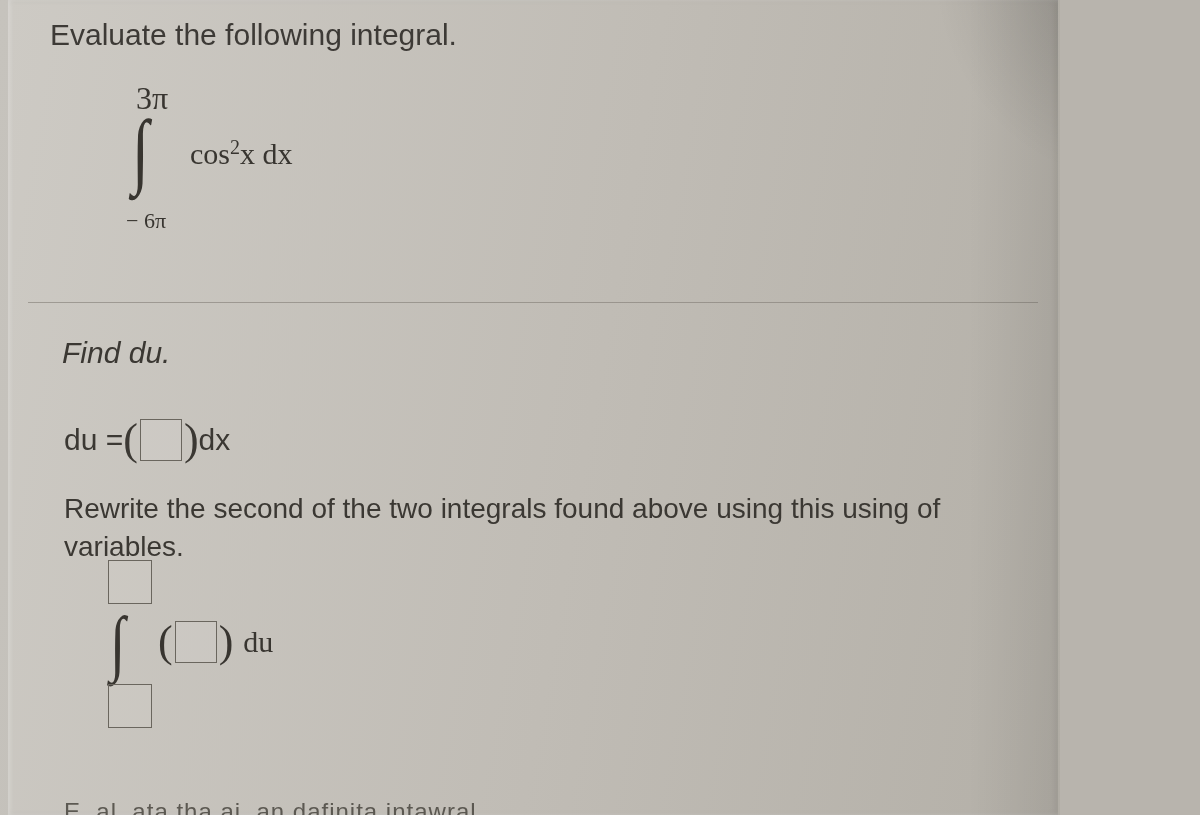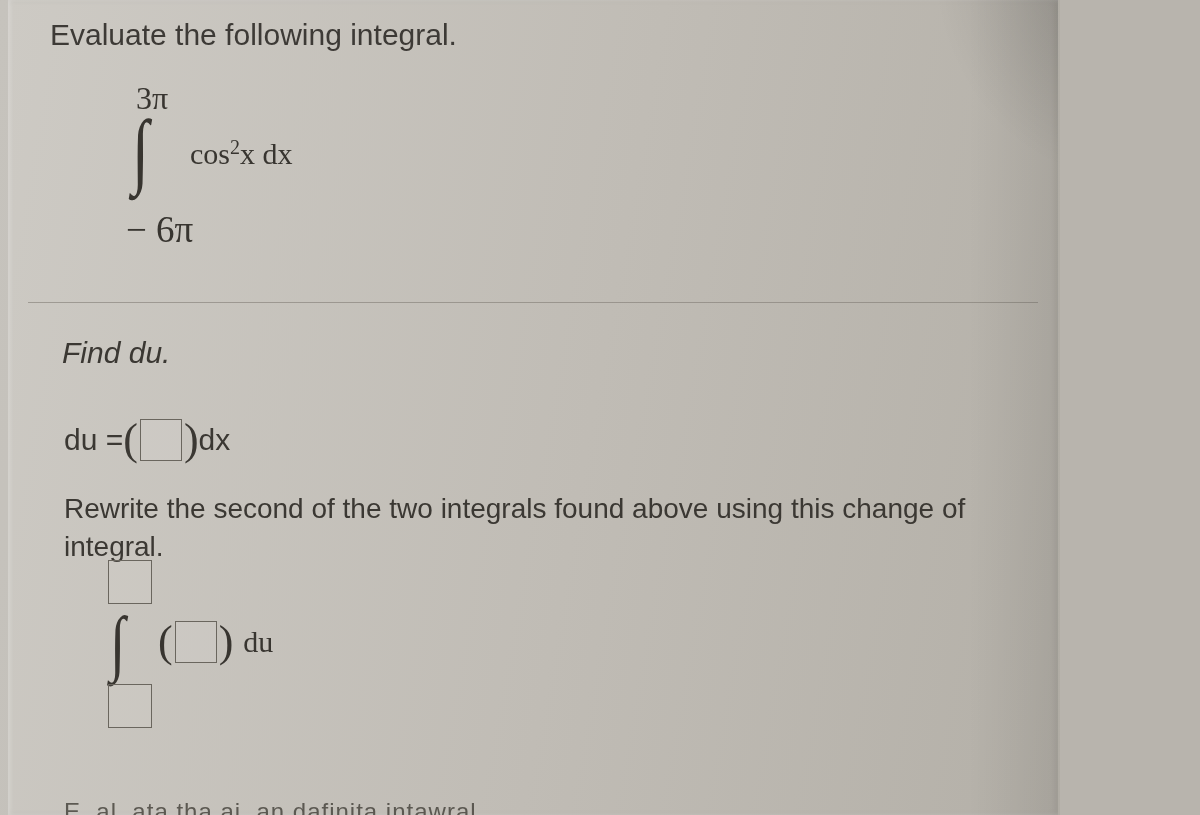--- a/index.html
+++ b/index.html
@@ -55,21 +55,21 @@
     top: 28px;
     font-size: 62px;
     line-height: 1;
     transform: scaleY(1.35);
     transform-origin: top left;
   }
   .lower-limit {
     position: absolute;
     left: 8px;
     top: 128px;
-    font-size: 37px;
+    font-size: 22px;
     text-align: center;
   }
   .integrand {
     position: absolute;
     left: 72px;
     top: 56px;
     font-size: 30px;
     white-space: nowrap;
   }
   .integrand sup { font-size: 20px; vertical-align: 10px; }
@@ -221,21 +221,21 @@
     <div class="du-row">
       <span>du =</span>
       <span class="paren-box">
         <span>(</span>
         <span class="slot"></span>
         <span>)</span>
       </span>
       <span>dx</span>
     </div>
 
-    <div class="rewrite">Rewrite the second of the two integrals found above using this change of integral.</div>
+    <div class="rewrite">Rewrite the second of the two integrals found above using this using of variables.</div>
 
     <div class="second-integral">
       <div class="limit-box top-limit-box"></div>
       <div class="int-sign-2">∫</div>
       <div class="limit-box bot-limit-box"></div>
       <div class="integrand-2">
         <span class="paren-box">
           <span>(</span>
           <span class="slot"></span>
           <span>)</span>

